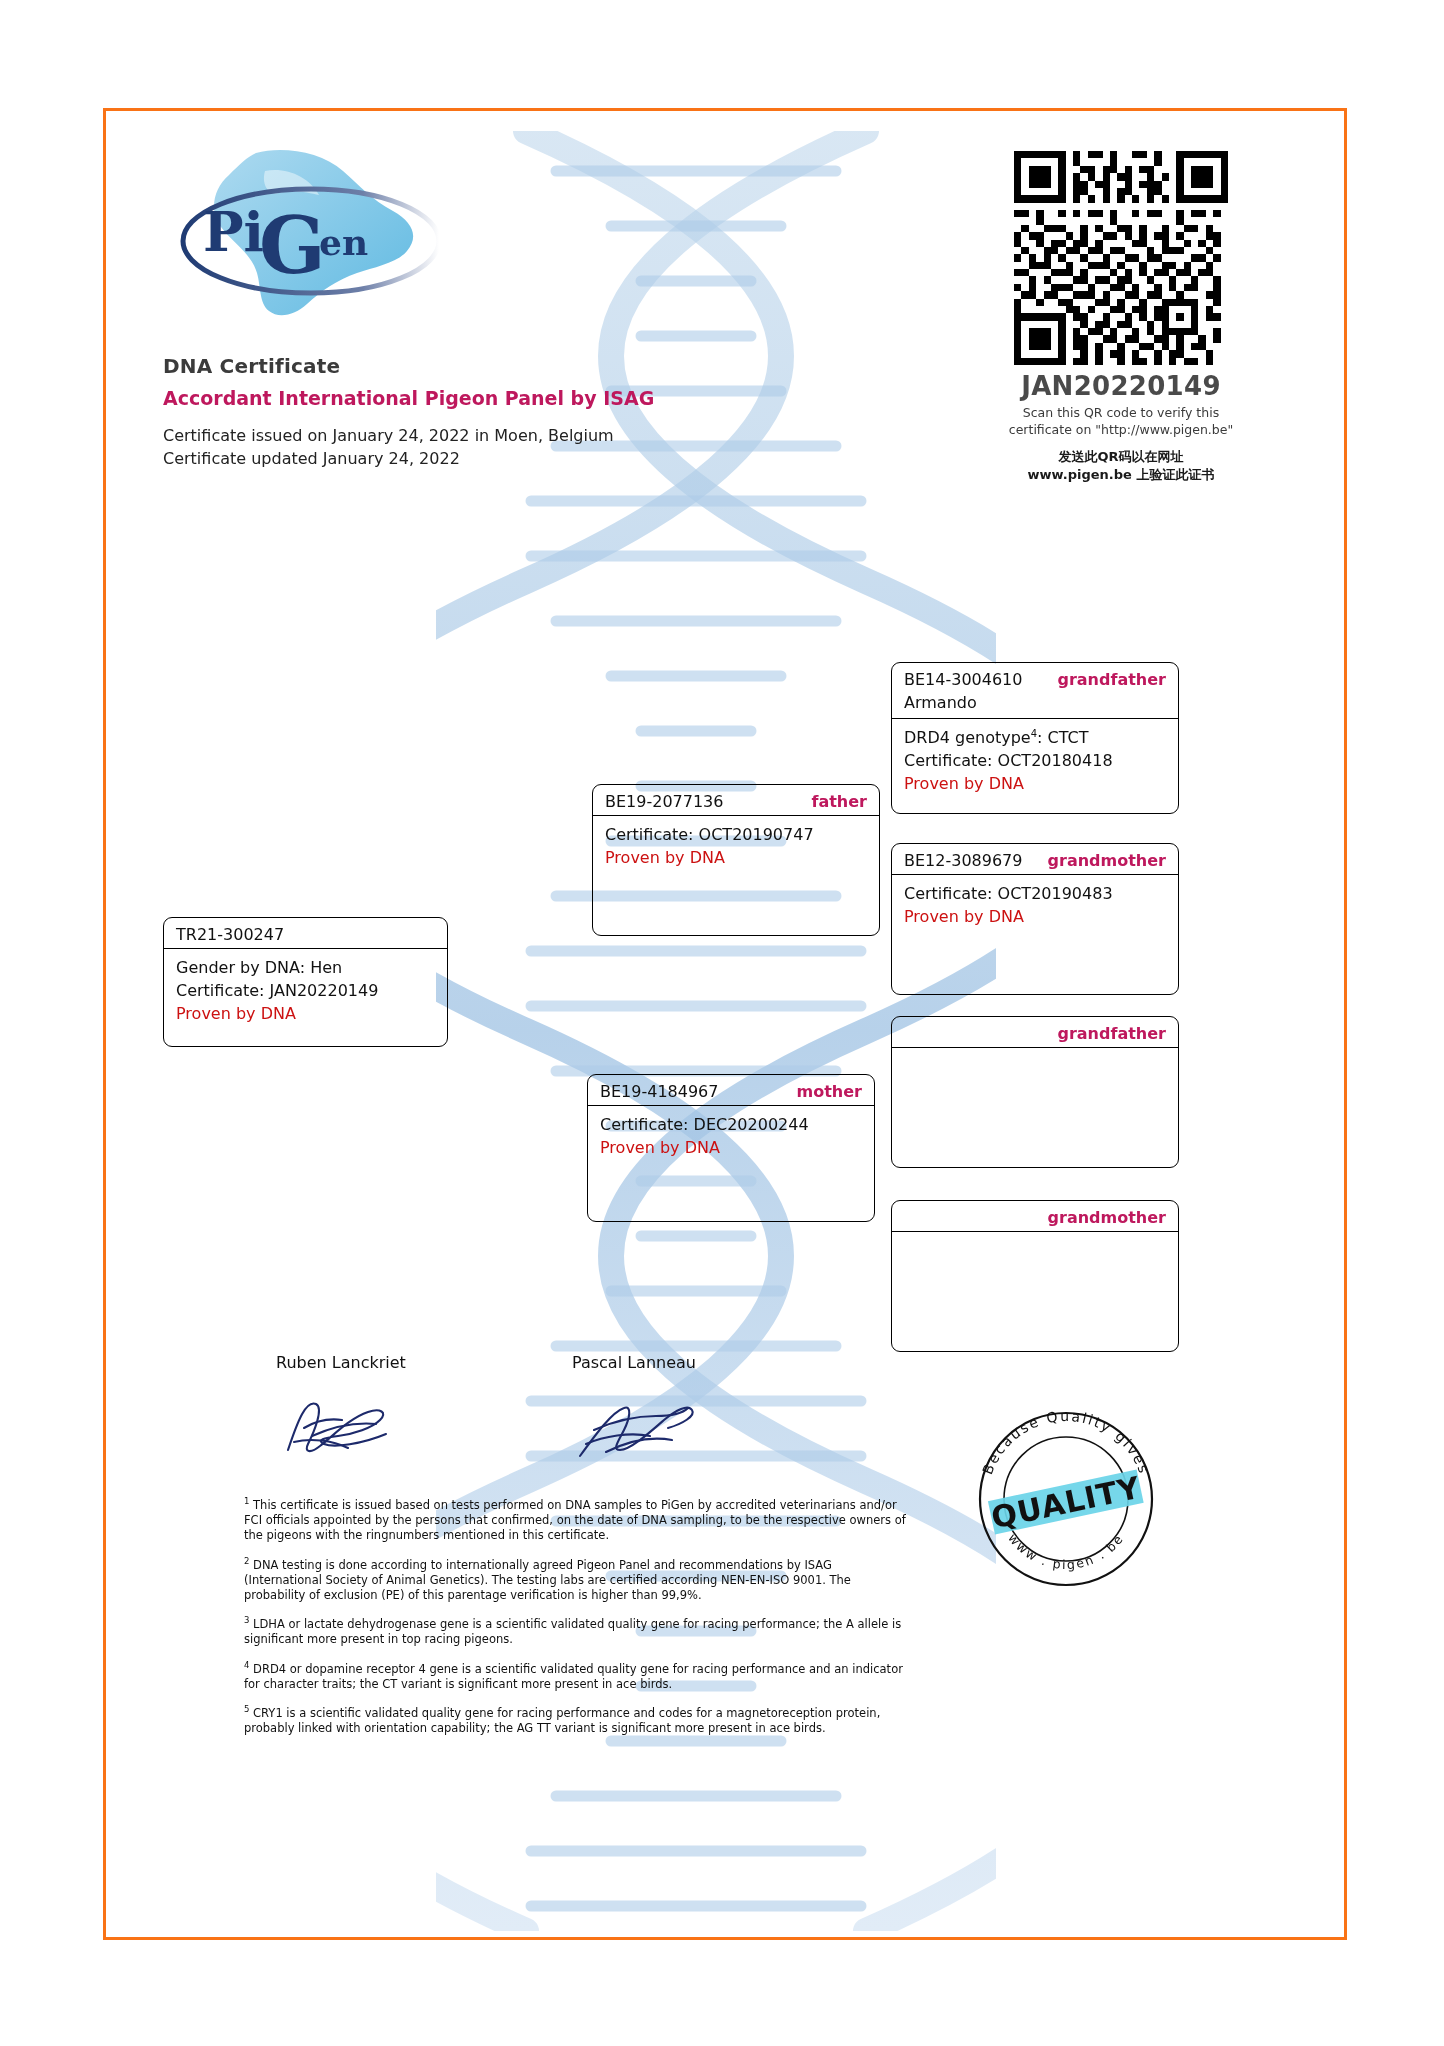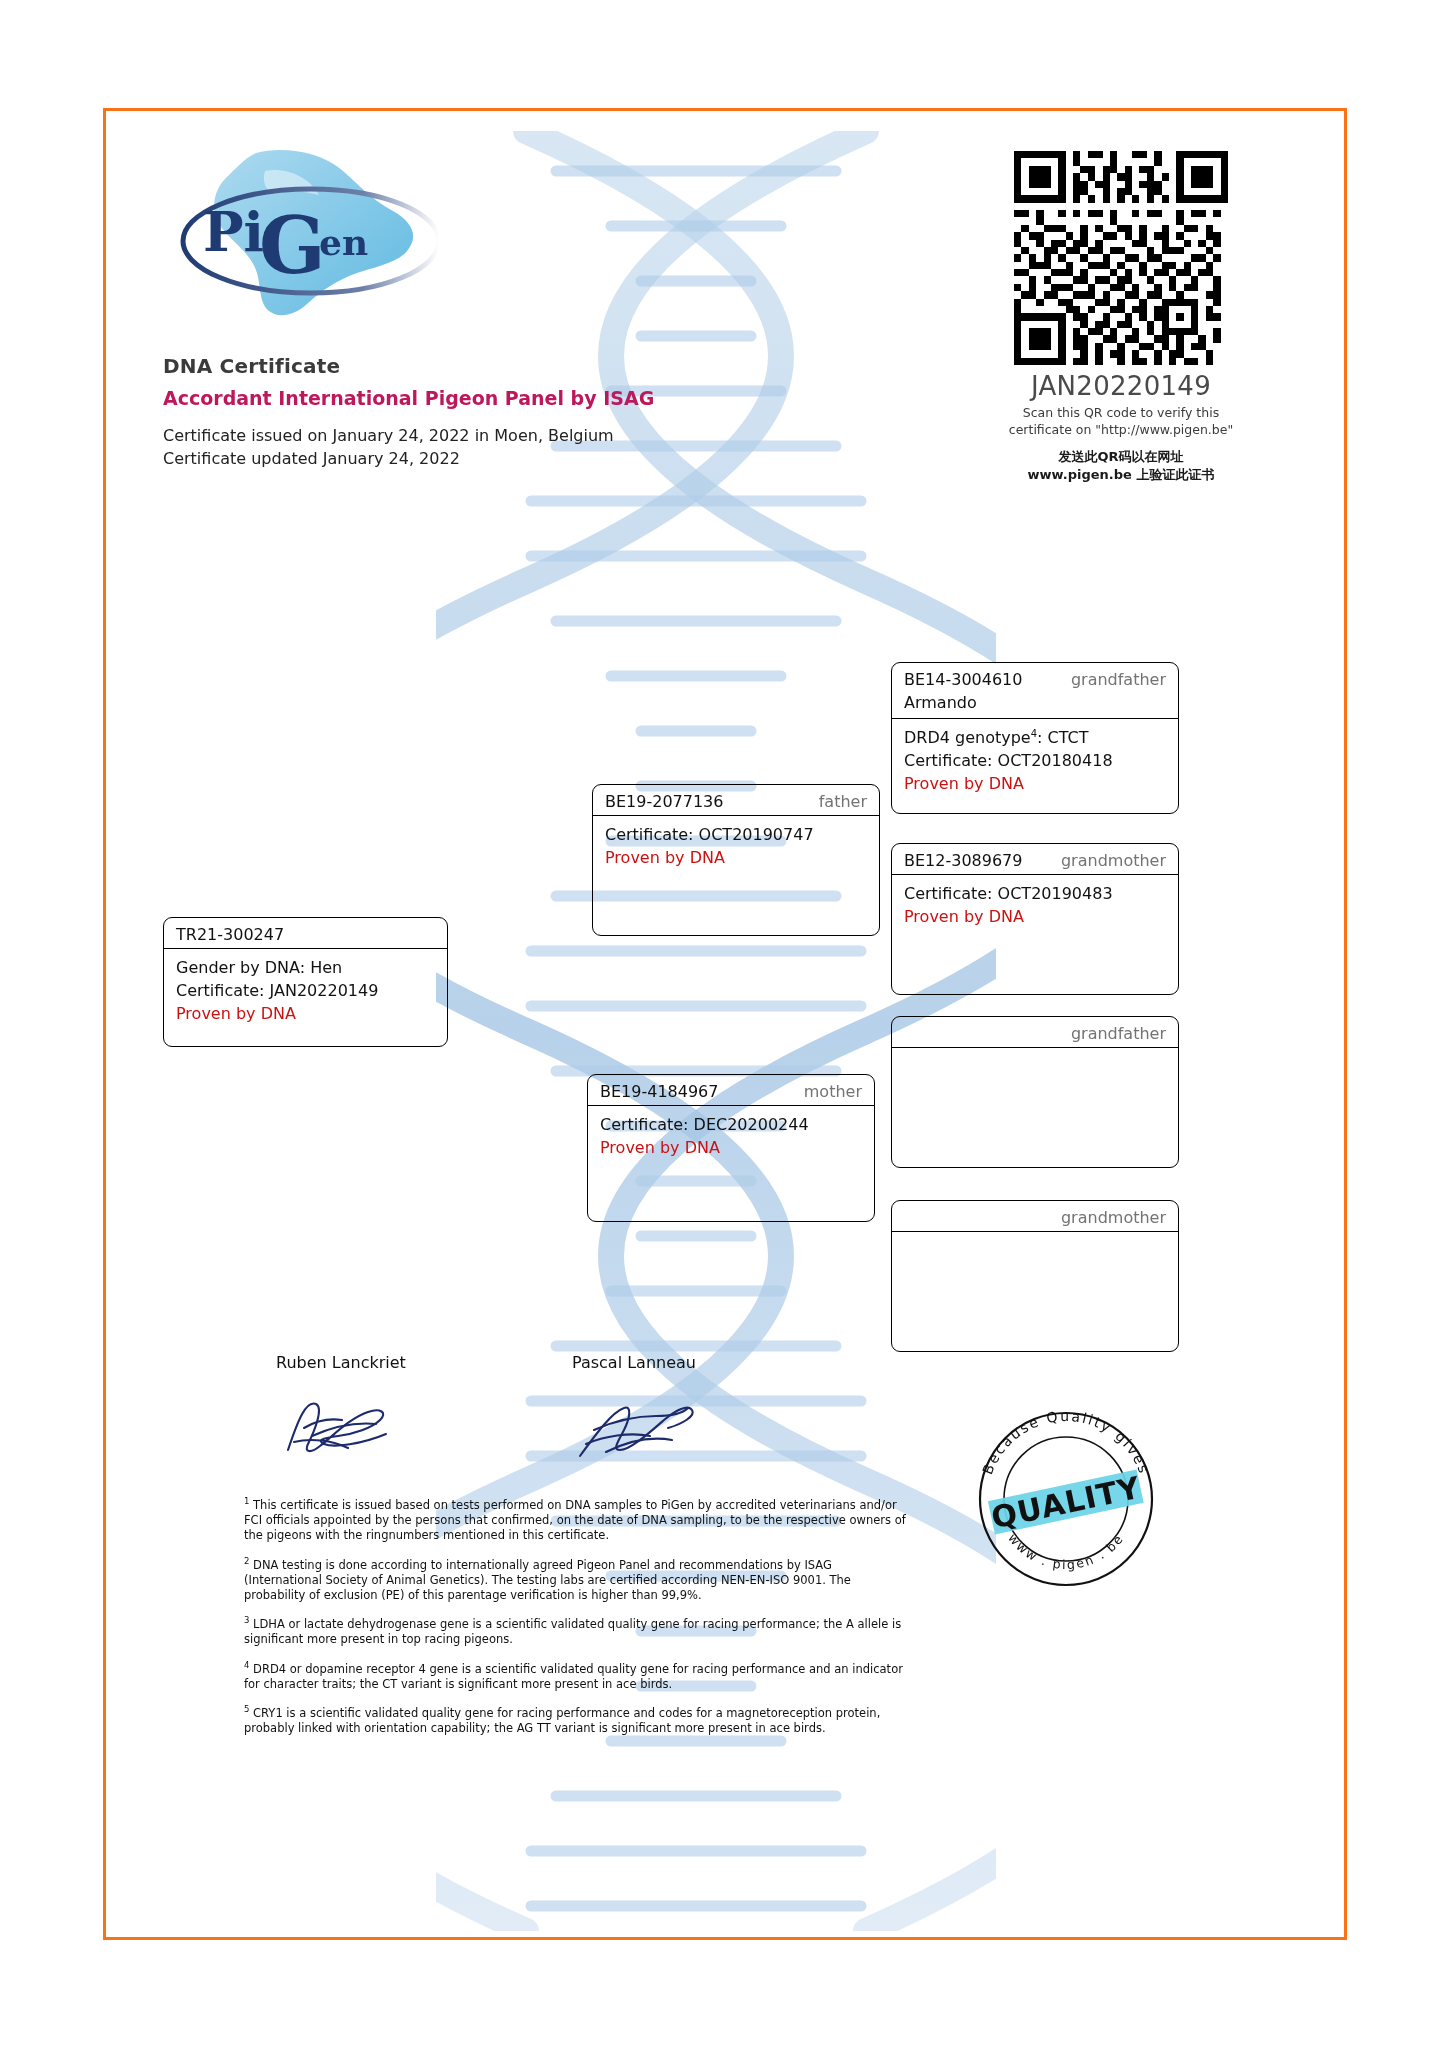--- a/index.html
+++ b/index.html
@@ -82,21 +82,21 @@
   .qr-block {
     position: absolute;
     left: 850px;
     top: 40px;
     width: 330px;
     text-align: center;
   }
   .qr-img { margin: 0 auto; display: block; }
   .qr-code-text {
     font-size: 26px;
-    font-weight: normal;
+    font-weight: bold;
     color: #4a4a4a;
     margin-top: 6px;
     letter-spacing: 0.3px;
   }
   .qr-note {
     font-size: 12.5px;
     color: #3b3b3b;
     line-height: 1.38;
     margin-top: 3px;
   }
@@ -119,21 +119,21 @@
   }
   .ped-head {
     display: flex;
     justify-content: space-between;
     align-items: baseline;
     padding: 7px 12px 4px 12px;
     font-size: 16px;
     color: #111;
   }
   .ped-head .ring { }
-  .ped-head .rel { color: #737373; }
+  .ped-head .rel { color: #be185d; font-weight: bold; }
   .ped-name {
     padding: 0 12px 6px 12px;
     font-size: 16px;
     color: #111;
   }
   .ped-sep { border-top: 1px solid #000; }
   .ped-body {
     padding: 7px 12px 0 12px;
     font-size: 16px;
     line-height: 1.45;

